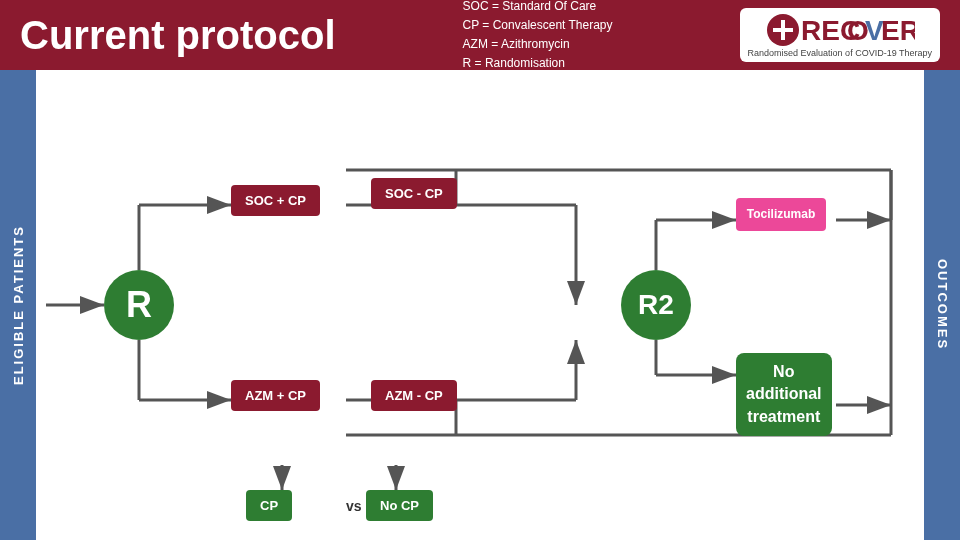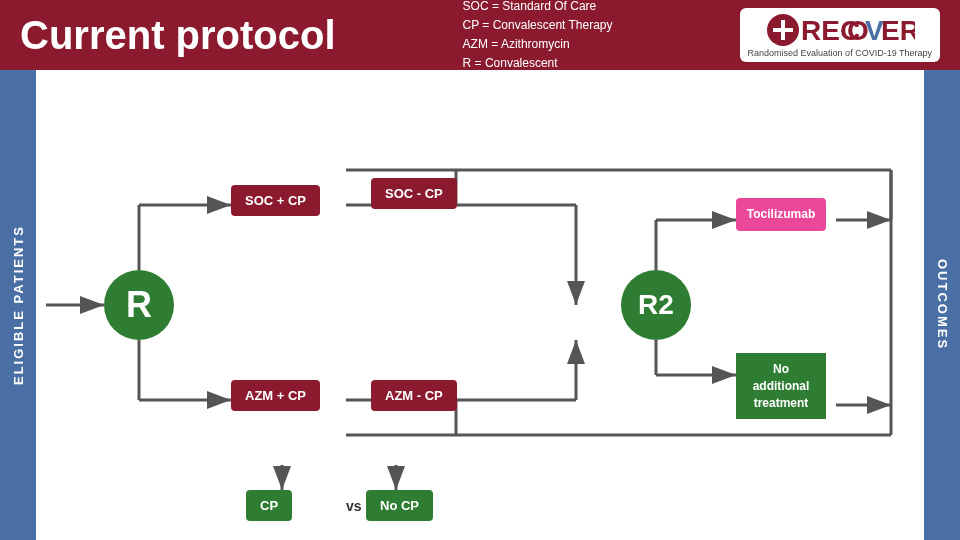--- a/index.html
+++ b/index.html
@@ -144,24 +144,24 @@
       font-weight: bold;
       padding: 8px 10px;
       border-radius: 4px;
       text-align: center;
       position: absolute;
       line-height: 1.4;
     }
     .outcome-box-green {
       background: #2E7D32;
       color: white;
-      font-size: 12px;
+      font-size: 16px;
       font-weight: bold;
       padding: 8px 10px;
-      border-radius: 0;
+      border-radius: 8px;
       text-align: center;
       position: absolute;
       line-height: 1.4;
     }
 
     
     .vs-text {
       position: absolute;
       font-size: 14px;
       font-weight: bold;
@@ -178,21 +178,21 @@
   </style>
 </head>
 <body>
 
 <div class="header">
   <div class="header-title">Current protocol</div>
   <div class="header-legend">
     <div>SOC = Standard Of Care</div>
     <div>CP = Convalescent Therapy</div>
     <div>AZM = Azithromycin</div>
-    <div>R = Convalescent</div>
+    <div>R = Randomisation</div>
   </div>
   <div class="recovery-logo">
     <div class="recovery-logo-top">
 
       <svg width="150" height="36" viewBox="0 0 150 36">
 
         <circle cx="18" cy="18" r="16" fill="#8B1A2F"></circle>
         <line x1="18" y1="8" x2="18" y2="28" stroke="white" stroke-width="4"></line>
         <line x1="8" y1="18" x2="28" y2="18" stroke="white" stroke-width="4"></line>
 

